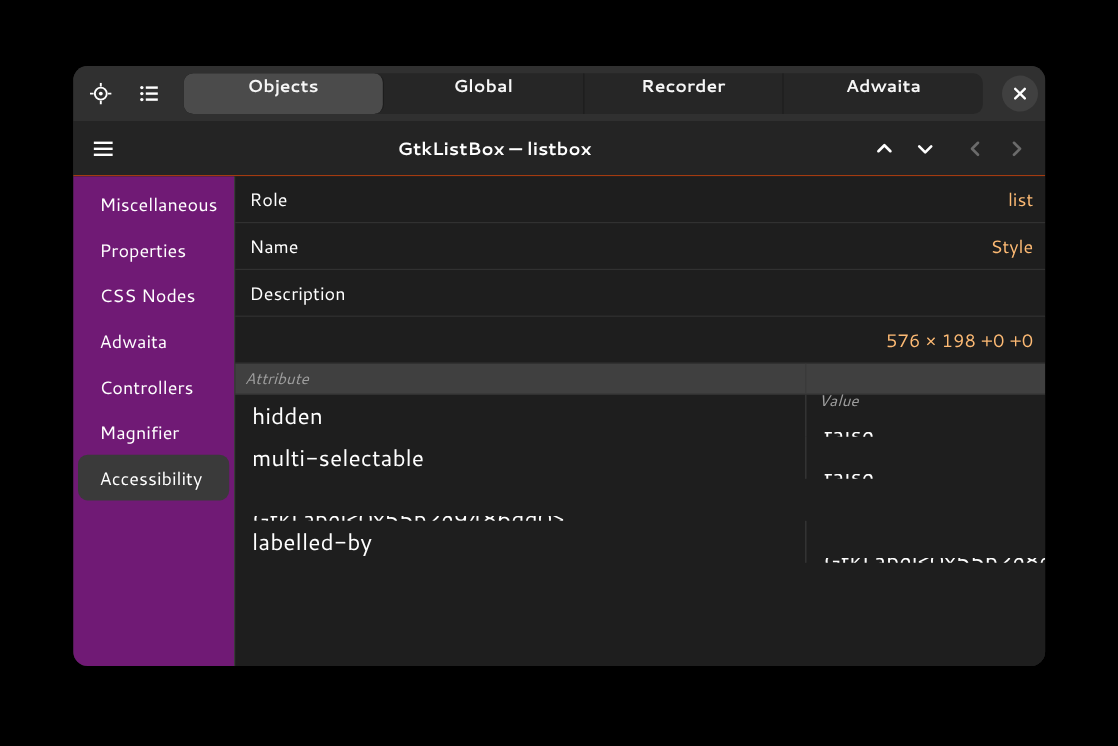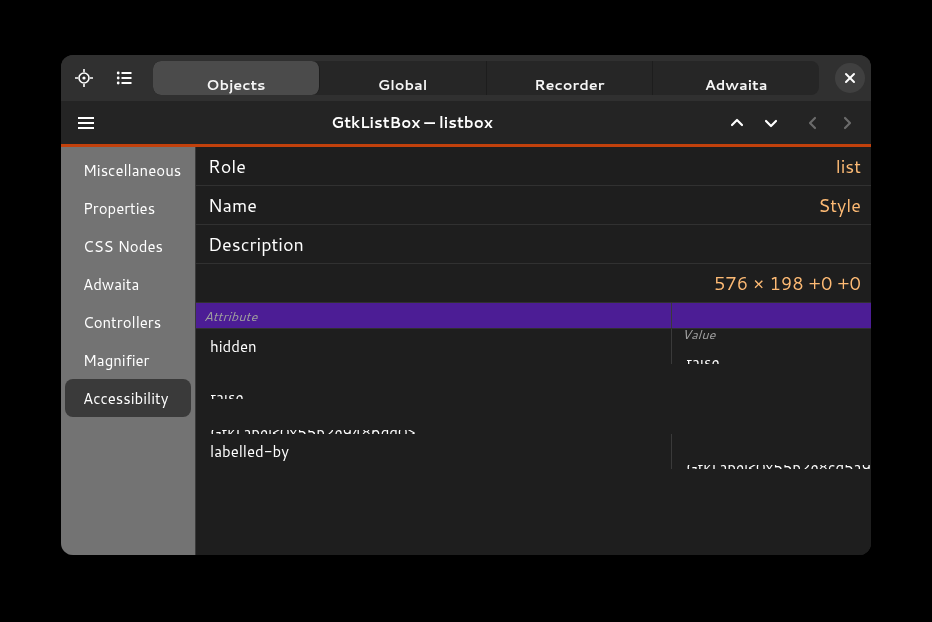--- a/index.html
+++ b/index.html
@@ -42,21 +42,21 @@
     flex: 1;
     height: 34px;
     display: flex;
     background: #262626;
     border-radius: 8px;
     overflow: hidden;
     margin: 0 6px;
   }
   .view-switcher .tab {
     flex: 1;
-    display: flex; align-items: flex-end; justify-content: center;
+    display: flex; align-items: flex-start; justify-content: center;
     font-weight: 700;
     font-size: 14.5px;
     color: #f6f6f6;
     border-right: 1px solid #1d1d1d;
     cursor: default;
   }
   .view-switcher .tab:last-child { border-right: none; }
   .view-switcher .tab.active {
     background: #4b4b4b;
     border-radius: 8px;
@@ -66,21 +66,21 @@
     border-radius: 50%;
     background: #404040;
     display: flex; align-items: center; justify-content: center;
     margin-left: 4px;
   }
 
   
   .subbar {
     height: 46px;
     background: #242424;
-    border-bottom: 3px solid #c2410c;
+    border-bottom: 1px solid #c2410c;
     display: flex;
     align-items: center;
     padding: 0 8px;
   }
   .subbar .title {
     flex: 1;
     text-align: center;
     font-weight: 700;
     font-size: 15px;
     color: #fff;
@@ -100,21 +100,21 @@
   
   .body {
     flex: 1;
     display: flex;
     min-height: 0;
     background: #1e1e1e;
   }
 
   .sidebar {
     width: 134px;
-    background: #737373;
+    background: #701a75;
     padding-top: 4px;
   }
   .sidebar .item {
     height: 38px;
     display: flex;
     align-items: center;
     padding-left: 18px;
     font-size: 15px;
     color: #fff;
     border-radius: 8px;
@@ -136,56 +136,56 @@
   .proplist {
     display: flex;
     flex-direction: column;
   }
   .proprow {
     height: 39px;
     display: flex;
     align-items: center;
     padding: 0 10px 0 12px;
     border-bottom: 1px solid #313131;
-    font-size: 18px;
+    font-size: 15px;
     min-width: 0;
   }
   .proprow .k { width: 114px; flex: none; }
   .proprow .v {
     flex: 1; text-align: right; color: #fdba74;
     white-space: nowrap; overflow: hidden; text-overflow: ellipsis;
     min-width: 0;
   }
   .proprow .v.left { text-align: left; padding-left: 0; }
 
   .attr-table {
     flex: 1;
     display: flex;
     flex-direction: column;
     min-height: 0;
   }
   .attr-head {
     height: 26px;
     display: flex;
-    background: #4c1d95;
+    background: #404040;
     border-bottom: 1px solid #303030;
     font-size: 13px;
     font-style: italic;
     color: #9e9e9e;
   }
   .attr-head > div, .attr-row > div {
     display: flex; align-items: center;
   }
   .col-attr { width: 476px; padding-left: 8px; border-right: 1px solid #3a3a3a; }
   .col-val  { flex: 1; padding-left: 10px; margin-top: 31px; }
   .attr-body { display: flex; flex-direction: column; }
   .attr-row {
     height: 35px;
     display: flex;
-    font-size: 15px;
+    font-size: 19px;
     color: #fff;
   }
   .attr-row .col-attr { padding-left: 14px; }
   .attr-row .col-val  { padding-left: 14px; white-space: nowrap; overflow: hidden; }
 
   svg { display: block; }
 </style>
 </head>
 <body>
 
@@ -321,20 +321,21 @@
         <div class="attr-head">
           <div class="col-attr">Attribute</div>
           <div class="col-val">Value</div>
         </div>
         <div class="attr-body">
           <div class="attr-row">
             <div class="col-attr">hidden</div>
             <div class="col-val">false</div>
           </div>
           <div class="attr-row">
+            <div class="col-attr">multi-selectable</div>
             <div class="col-val">false</div>
           </div>
           <div class="attr-row">
             <div class="col-val">GtkLabel&lt;0x55b2e9486dd0&gt;</div>
           </div>
           <div class="attr-row">
             <div class="col-attr">labelled-by</div>
             <div class="col-val">GtkLabel&lt;0x55b2e8cd5a90&gt;</div>
           </div>
         </div>

